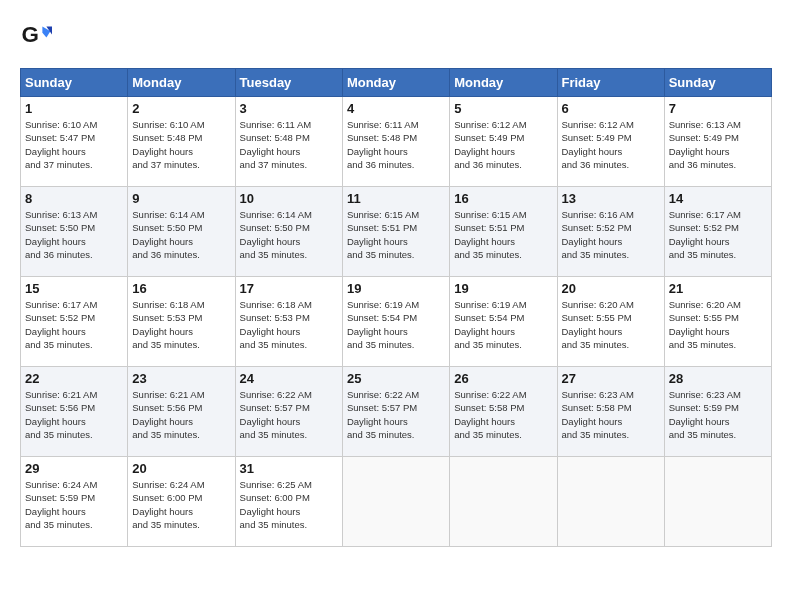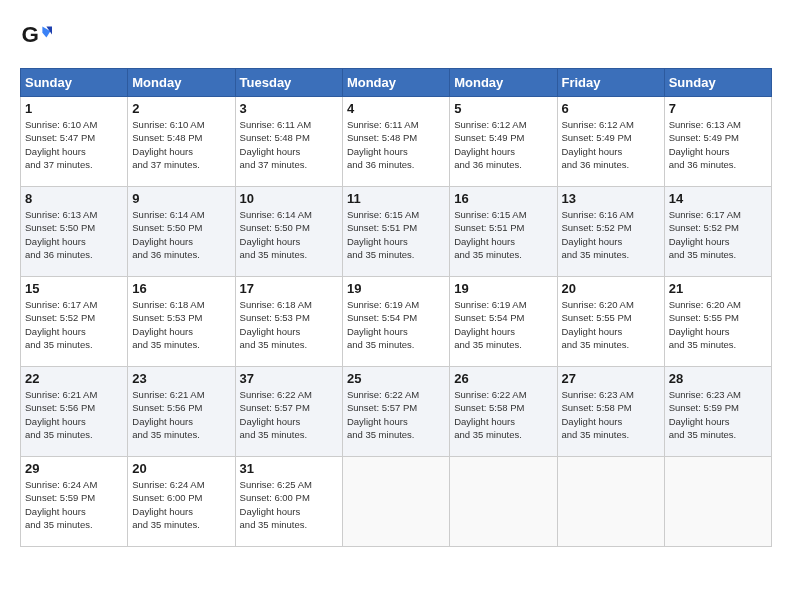--- a/index.html
+++ b/index.html
@@ -320,21 +320,21 @@
         <td>
         <div class="day-num">23</div>
         <div class="day-info">
           Sunrise: 6:21 AM<br>
           Sunset: 5:56 PM<br>
           Daylight hours<br>
           and 35 minutes.
         </div>
       </td>
         <td>
-        <div class="day-num">37</div>
+        <div class="day-num">24</div>
         <div class="day-info">
           Sunrise: 6:22 AM<br>
           Sunset: 5:57 PM<br>
           Daylight hours<br>
           and 35 minutes.
         </div>
       </td>
         <td>
         <div class="day-num">25</div>
         <div class="day-info">

